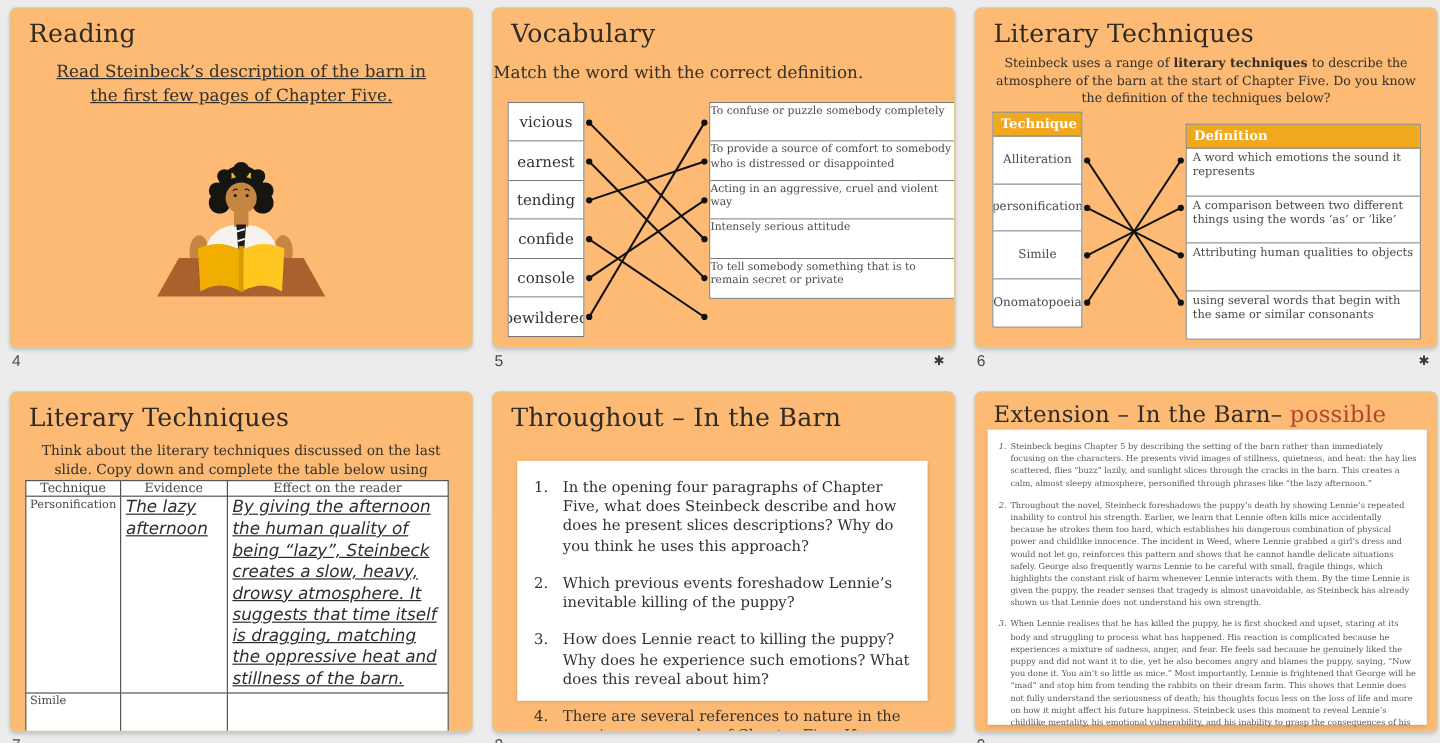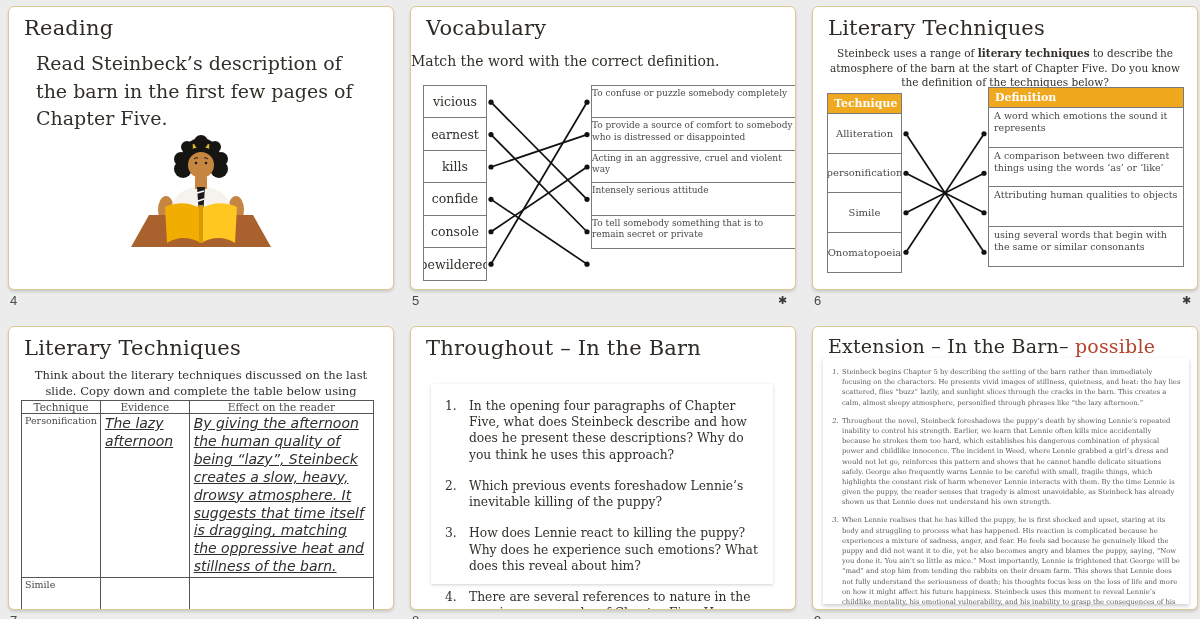--- a/index.html
+++ b/index.html
@@ -1,21 +1,21 @@
 <!DOCTYPE html>
 <html><head>
 <meta charset="utf-8">
 <style>
   * { margin:0; padding:0; box-sizing:border-box; }
   html,body { width:1200px; height:619px; overflow:hidden; }
   body { background:#ececec; font-family:"DejaVu Serif", serif; position:relative; }
 
   .slide {
     position:absolute; width:386px; height:284px;
-    background:#ffffff; border:1px solid #ddc98f; border-radius:6px;
+    background:#fdba74; border:1px solid #ddc98f; border-radius:6px;
     box-shadow:0 2px 3px rgba(0,0,0,.14); overflow:hidden;
   }
   .s1 { left:8px;   top:6px; }
   .s2 { left:410px; top:6px; }
   .s3 { left:812px; top:6px; }
   .s4 { left:8px;   top:326px; }
   .s5 { left:410px; top:326px; }
   .s6 { left:812px; top:326px; }
 
   .slide-title {
@@ -27,21 +27,21 @@
   .num-label {
     position:absolute; font-family:"Liberation Sans", sans-serif;
     font-size:13px; color:#4a4a4a;
   }
   .star {
     position:absolute; font-family:"Liberation Sans", sans-serif;
     font-size:11px; color:#3a3a3a;
   }
 
   
-  .s1-body { width:330px; margin:10px auto 0; font-size:19px; color:#33302a; line-height:1.45; }
+  .s1-body { width:330px; margin:10px auto 0; text-align:center; font-size:14px; color:#33302a; line-height:1.45;text-decoration:underline; }
   .s1-illust { position:absolute; left:50%; transform:translateX(-50%); top:108px; }
 
   
   .match-wrap { position:absolute; inset:0; }
   .match-svg { position:absolute; inset:0; pointer-events:none; }
   .mcol { position:absolute; border:1px solid #7a7a7a; background:#fff; }
   .mrow { border-bottom:1px solid #7a7a7a; background:#fff; overflow:hidden; }
   .mrow:last-child { border-bottom:none; }
 
   
@@ -49,21 +49,21 @@
   .s2-words { left:12px; top:78px; width:64px; }
   .s2-words .mrow { height:32.4px; display:flex; align-items:center; justify-content:center; font-size:12.5px; color:#33302a; }
   .s2-defs { left:180px; top:78px; width:206px; }
   .s2-defs .mrow { height:32.4px; font-size:9px; color:#4a4a4a; line-height:1.3; padding:2px 0; }
 
   
   .s3-intro { text-align:center; font-size:10.5px; color:#33302a; line-height:1.4; width:366px; margin:6px auto 0; }
   .gold-head { background:#f0a81e; color:#fff; font-weight:bold; font-size:11px; padding:3px 6px; border-bottom:1px solid #7a7a7a; }
   .s3-tech { left:14px; top:86px; width:75px; }
   .s3-tech .mrow { height:39.5px; display:flex; align-items:center; justify-content:center; font-size:10px; color:#4a4a4a; }
-  .s3-defs { left:175px; top:80px; width:196px; }
+  .s3-defs { left:175px; top:96px; width:196px; }
   .s3-defs .mrow { height:39.5px; font-size:9.5px; color:#4a4a4a; line-height:1.3; padding:2px 5px; }
 
   
   .s4-intro { text-align:center; font-size:11.5px; color:#33302a; line-height:1.4; width:352px; margin:7px auto 0; }
   .s4-table { position:absolute; left:12px; top:73px; width:353px; border-collapse:collapse; background:#fff; }
   .s4-table th, .s4-table td { border:1px solid #555; vertical-align:top; }
   .s4-table th { font-weight:normal; font-size:10.5px; color:#4a4a4a; text-align:center; padding:0 2px; height:11px; }
   .s4-table td.tech { font-size:9.5px; color:#4a4a4a; padding:1px 3px; }
   .s4-table td.hand { font-family:"DejaVu Sans", sans-serif; font-style:italic; font-size:14px; color:#2e2e2e; padding:1px 4px; line-height:1.28;text-decoration:underline; }
   .col-t { width:61px; } .col-e { width:91px; } .col-f { width:201px; }
@@ -129,21 +129,21 @@
   </svg>
 </div>
 
 <div class="slide s2">
   <div class="match-wrap">
     <h1 class="slide-title">Vocabulary</h1>
     <p class="s2-sub">Match the word with the correct definition.</p>
     <div class="mcol s2-words">
       <div class="mrow">vicious</div>
       <div class="mrow">earnest</div>
-      <div class="mrow">kills</div>
+      <div class="mrow">tending</div>
       <div class="mrow">confide</div>
       <div class="mrow">console</div>
       <div class="mrow">bewildered</div>
     </div>
     <div class="mcol s2-defs">
       <div class="mrow">To confuse or puzzle somebody completely</div>
       <div class="mrow">To provide a source of comfort to somebody who is distressed or disappointed</div>
       <div class="mrow">Acting in an aggressive, cruel and violent way</div>
       <div class="mrow">Intensely serious attitude</div>
       <div class="mrow">To tell somebody something that is to remain secret or private</div>
@@ -238,21 +238,21 @@
     </tr>
   </tbody>
     </table>
 </div>
 
 <div class="slide s5">
   <h1 class="slide-title">Throughout – In the Barn</h1>
   <div class="s5-box">
     <div class="q-item">
       <span class="q-num">1.</span>
-      <span>In the opening four paragraphs of Chapter Five, what does Steinbeck describe and how does he present these descriptions? Why do you think he uses this approach?</span>
+      <span>In the opening four paragraphs of Chapter Five, what does Steinbeck describe and how does he present slices descriptions? Why do you think he uses this approach?</span>
     </div>
     <div class="q-item">
       <span class="q-num">2.</span>
       <span>Which previous events foreshadow Lennie’s inevitable killing of the puppy?</span>
     </div>
     <div class="q-item">
       <span class="q-num">3.</span>
       <span>How does Lennie react to killing the puppy? Why does he experience such emotions? What does this reveal about him?</span>
     </div>
     <div class="q-item">

